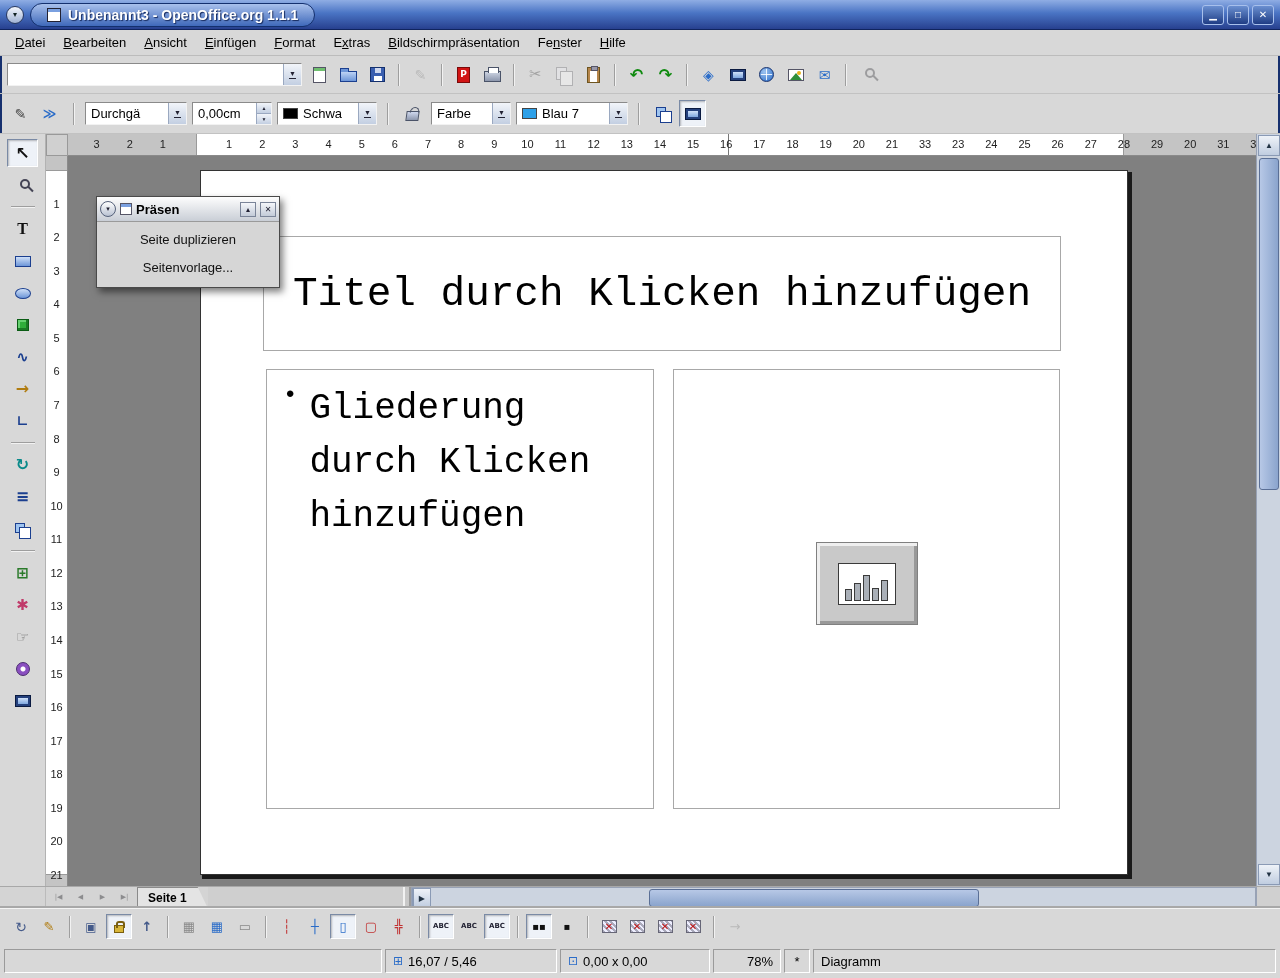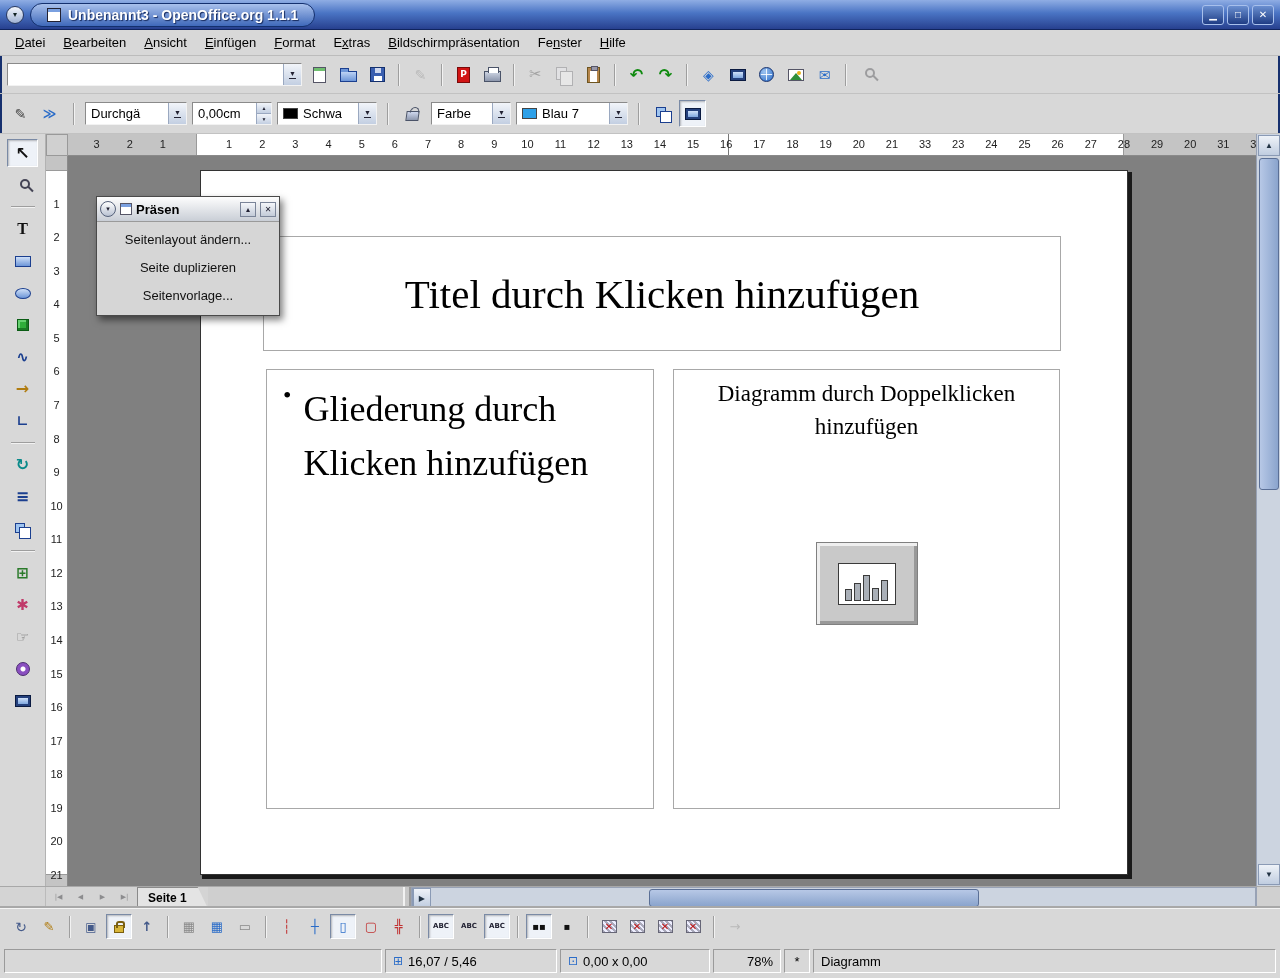--- a/index.html
+++ b/index.html
@@ -73,21 +73,21 @@
   
   .leftbar{position:absolute;left:0;top:134px;width:46px;height:752px;border-right:1px solid #b2b2b2;
     display:flex;flex-direction:column;align-items:center;padding-top:5px;gap:4px;background:#d8d8d8;z-index:3}
   .leftbar .tbtn{width:31px;height:28px}
   .leftbar .tsep{width:24px;height:2px;border:none;border-top:1px solid #9e9e9e;border-bottom:1px solid #f2f2f2;margin:3px 0}
 
   
   .canvas{position:absolute;left:68px;top:156px;width:1188px;height:730px;background:#808080;overflow:hidden}
   .slide{position:absolute;left:132px;top:14px;width:928px;height:705px;background:#fff;
     border:1px solid #333;box-shadow:3px 3px 0 1px #1a1a1a}
-  .ph{position:absolute;border:1px solid #a8a8a8;font-family:Liberation Serif, serif;color:#000}
+  .ph{position:absolute;border:1px solid #a8a8a8;font-family:Liberation Mono, monospace;color:#000}
   .title-ph{left:62px;top:65px;width:798px;height:115px;display:flex;align-items:center;justify-content:center}
   .title-ph span{font-size:41px;white-space:nowrap}
   .outline-ph{left:65px;top:198px;width:388px;height:440px;padding:12px 0 0 16px}
   .bullet{font-size:24px;vertical-align:14px;margin-right:12px}
   .otext{display:inline-block;width:300px;font-size:36px;line-height:1.5;vertical-align:top}
   .chart-ph{left:472px;top:198px;width:387px;height:440px;text-align:center;padding-top:7px}
   .ctext{font-size:23px;line-height:1.45;padding:0 8px}
   .chart-icon{position:absolute;left:50%;top:172px;transform:translateX(-50%);width:102px;height:83px;
     background:#c9c9c9;border:1px solid #808080;box-shadow:inset 3px 3px 0 #efefef,inset -3px -3px 0 #999;
     display:flex;align-items:center;justify-content:center}
@@ -488,21 +488,20 @@
 
   <div class="canvas">
     <div class="slide">
       <div class="ph title-ph">
         <span>Titel durch Klicken hinzufügen</span>
       </div>
       <div class="ph outline-ph">
         <span class="bullet">•</span><span class="otext">Gliederung durch Klicken hinzufügen</span>
       </div>
       <div class="ph chart-ph">
-        <div class="ctext">Diagramm durch Doppelklicken hinzufügen</div>
         <div class="chart-icon">
           <div class="chart-mini">
             <i></i>
               <i></i>
               <i></i>
               <i></i>
               <i></i>
           </div>
         </div>
       </div>
@@ -516,21 +515,20 @@
         <span class="pal-icon"></span>
         <span class="pal-text">Präsen</span>
         <button class="pal-btn">
             <span>▴</span>
           </button>
         <button class="pal-btn">
             <span>✕</span>
           </button>
       </div>
       <div class="pal-body" id="palitems">
-          <div class="pal-item">Seitenlayout ändern...</div>
           <div class="pal-item">Seite duplizieren</div>
           <div class="pal-item">Seitenvorlage...</div>
         </div>
     </div>
   </div>
 
   <div class="vscroll">
     <button class="scroll-btn vs-up">
         <span>▲</span>
       </button>

